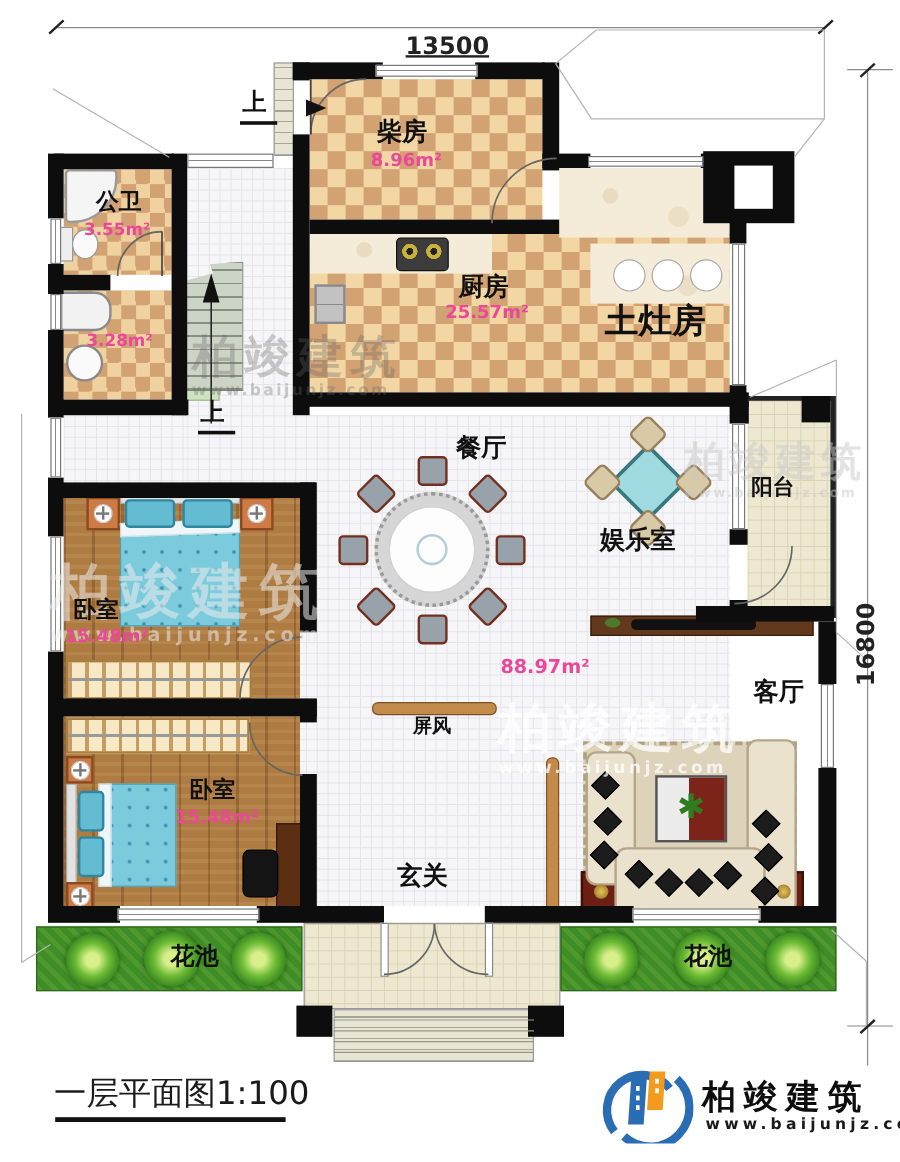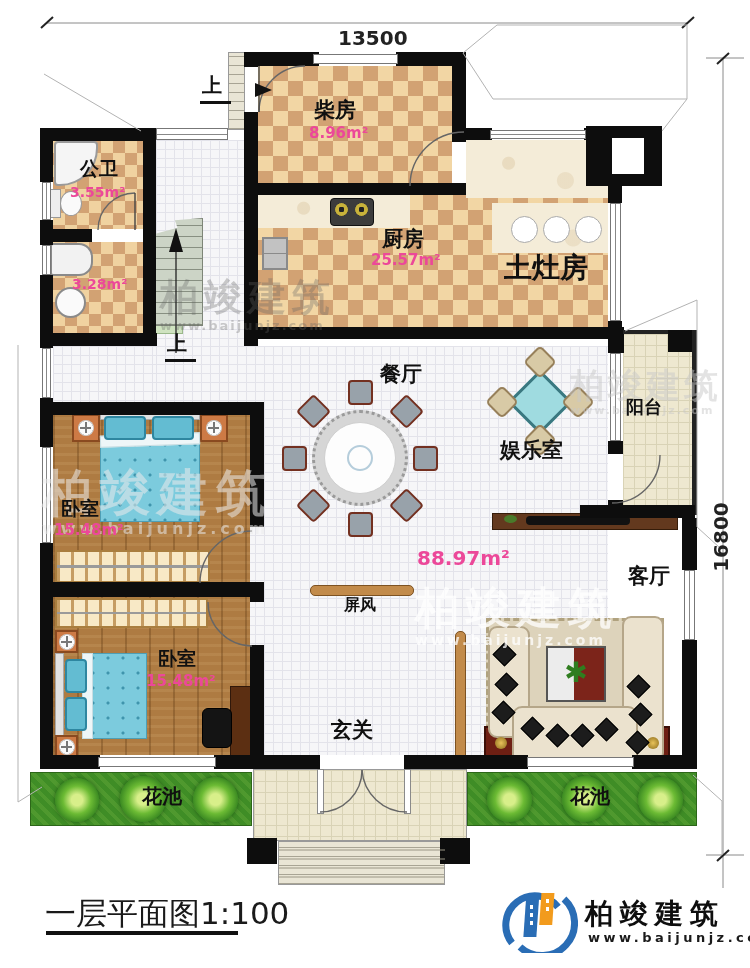--- a/index.html
+++ b/index.html
@@ -314,48 +314,48 @@
   </div>
   <div class="wm" style="left:415px;top:586px;font-size:44px;color:rgba(255,255,255,0.75);letter-spacing:7px;">
     <span>柏竣建筑</span>
     <span class="u" style="font-size:14px;letter-spacing:3px;">www.baijunjz.com</span>
   </div>
   <div class="wm" style="left:570px;top:368px;font-size:34px;color:rgba(200,200,200,0.5);letter-spacing:4px;">
     <span>柏竣建筑</span>
     <span class="u" style="font-size:11px;">www.baijunjz.com</span>
   </div>
 
-  <span class="dim" style="left:338px;top:26px;font-size:20px;">13500</span>
+  <span class="dim" style="left:338px;top:26px;font-size:20px;text-decoration:underline;">13500</span>
   <span class="dim" style="left:676px;top:525px;font-size:20px;transform:rotate(-90deg);transform-origin:center;width:90px;text-align:center;">16800</span>
   <span class="up" style="left:200px;top:72px;font-size:20px;">上</span>
   <span class="up" style="left:165px;top:330px;font-size:20px;">上</span>
 
   <span class="lbl" style="left:80px;top:159px;font-size:19px;">公卫</span>
   <span class="area" style="left:70px;top:185px;font-size:14px;">3.55m²</span>
   <span class="area" style="left:72px;top:277px;font-size:14px;">3.28m²</span>
   <span class="lbl" style="left:314px;top:100px;font-size:21px;">柴房</span>
   <span class="area" style="left:309px;top:126px;font-size:15px;">8.96m²</span>
   <span class="lbl" style="left:382px;top:229px;font-size:21px;">厨房</span>
   <span class="area" style="left:371px;top:253px;font-size:15px;">25.57m²</span>
   <span class="lbl" style="left:504px;top:254px;font-size:28px;">土灶房</span>
   <span class="lbl" style="left:380px;top:365px;font-size:21px;font-family:Liberation Mono, monospace;">餐厅</span>
   <span class="lbl" style="left:500px;top:440px;font-size:21px;">娱乐室</span>
   <span class="lbl" style="left:626px;top:398px;font-size:18px;">阳台</span>
   <span class="lbl" style="left:628px;top:566px;font-size:21px;">客厅</span>
-  <span class="area" style="left:417px;top:548px;font-size:20px;">88.97m²</span>
+  <span class="area" style="left:417px;top:548px;font-size:16px;">88.97m²</span>
   <span class="lbl" style="left:344px;top:597px;font-size:16px;">屏风</span>
   <span class="lbl" style="left:331px;top:720px;font-size:21px;">玄关</span>
   <span class="lbl" style="left:61px;top:499px;font-size:19px;">卧室</span>
   <span class="area" style="left:54px;top:523px;font-size:15px;">15.48m²</span>
   <span class="lbl" style="left:158px;top:649px;font-size:19px;">卧室</span>
   <span class="area" style="left:146px;top:674px;font-size:15px;">15.48m²</span>
   <span class="lbl" style="left:142px;top:786px;font-size:20px;">花池</span>
   <span class="lbl" style="left:570px;top:786px;font-size:20px;">花池</span>
 
-  <span class="tb" style="left:45px;top:893px;font-size:31px;font-weight:normal;color:#1a1a1a;">一层平面图1:100</span>
+  <span class="tb" style="left:45px;top:893px;font-size:27px;font-weight:normal;color:#1a1a1a;">一层平面图1:100</span>
   <div class="abs" style="left:46px;top:931px;width:192px;height:4px;background:#111;z-index:60;"></div>
   <div class="tb" style="left:253px;top:891px;font-size:14px;line-height:1.6;font-weight:bold;">
   </div>
   <div class="abs" style="left:500px;top:885px;width:240px;height:70px;z-index:60;">
     <svg width="78" height="68" viewBox="0 0 78 68" style="position:absolute;left:0;top:0;">
       <path d="M 12 58 A 26 26 0 0 1 58 22" fill="none" stroke="#2a6db5" stroke-width="7"></path>
       <path d="M 64 14 A 26 26 0 0 1 20 62" fill="none" stroke="#2a6db5" stroke-width="7"></path>
       <rect x="27" y="14" width="13" height="38" fill="#2a6db5" transform="skewX(-4)"></rect>
       <rect x="42" y="8" width="13" height="32" fill="#f29b1d" transform="skewX(-4)"></rect>
       <rect x="30" y="20" width="3" height="4" fill="#fff"></rect>

